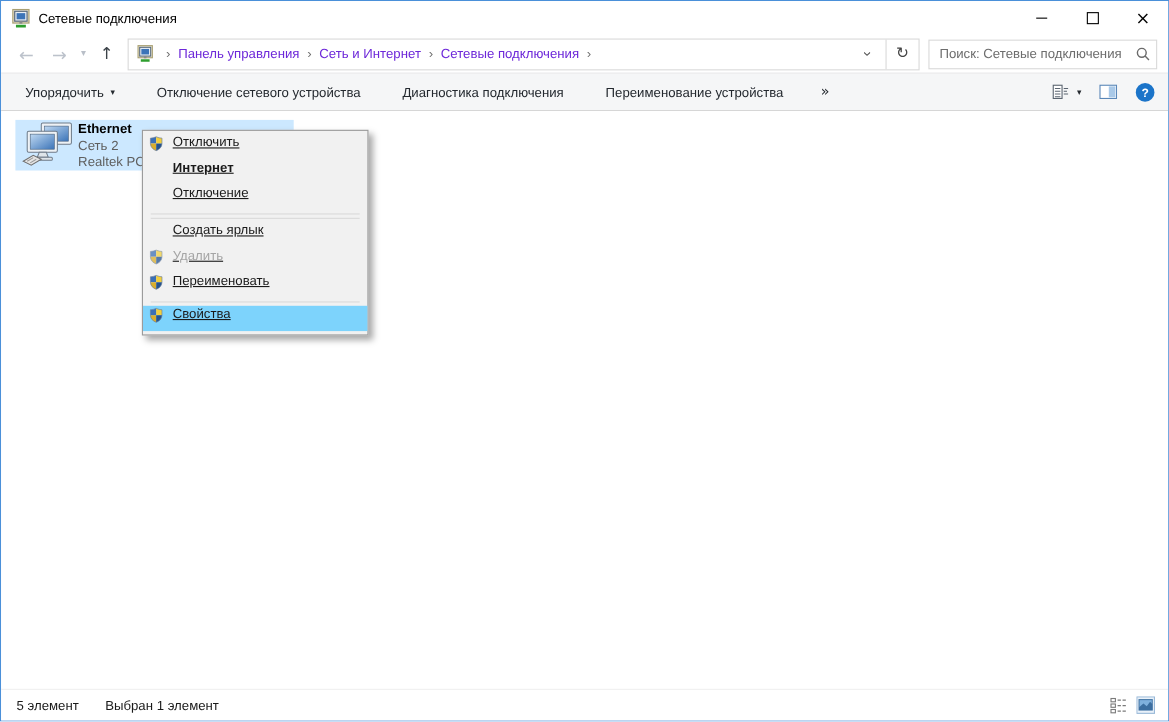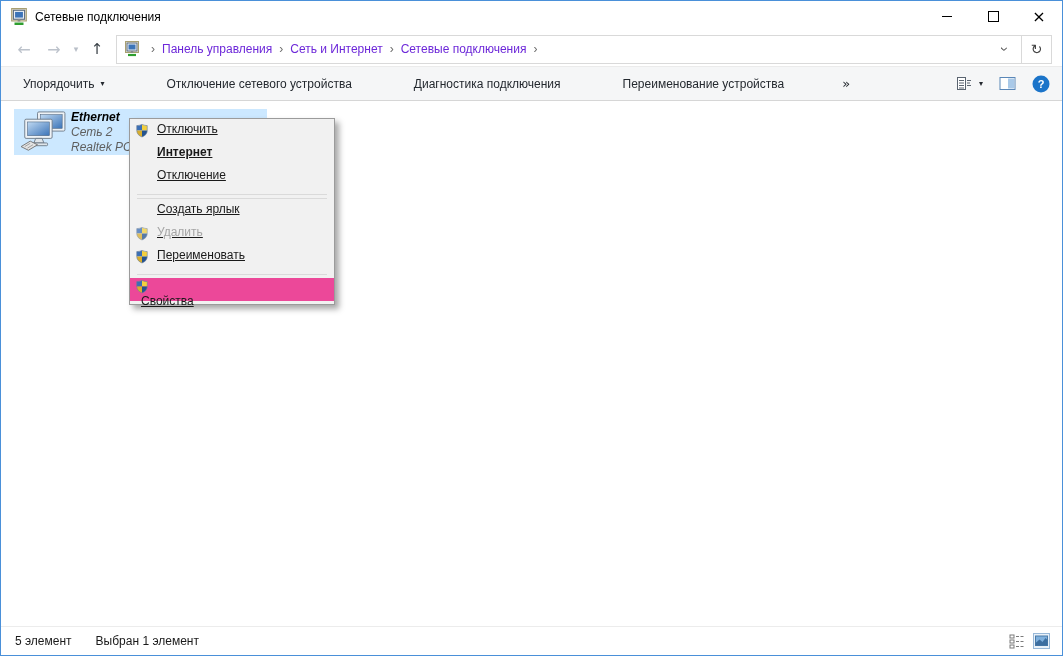--- a/index.html
+++ b/index.html
@@ -32,48 +32,48 @@
   .addr-spacer{flex:1;}
   .addr-drop{width:24px;display:flex;align-items:center;justify-content:center;color:#6d6d6d;font-size:10px;}
   .addr-drop .rot{display:inline-block;transform:rotate(90deg);font-size:14px;color:#555;}
   .refresh-btn{width:29px;border-left:1px solid #d9d9d9;display:flex;align-items:center;justify-content:center;font-size:14px;color:#444;}
   .searchbox{width:208px;height:27px;box-sizing:border-box;border:1px solid #d9d9d9;margin-left:8px;display:flex;align-items:center;background:#fff;padding:0 5px 0 7px;}
   .searchbox input{border:none;outline:none;flex:1;font-family:"Liberation Sans",sans-serif;font-size:12px;color:#333;min-width:0;background:transparent;}
   .searchbox input::placeholder{color:#6d6d6d;opacity:1;}
   .search-icon{flex:0 0 auto;}
 
   
-  .toolbar{height:33px;flex:0 0 auto;display:flex;align-items:center;background:#f5f6f7;border-top:1px solid #ebebeb;border-bottom:1px solid #d6d6d6;padding:0 12px;font-size:12px;color:#24292f;gap:24px;}
+  .toolbar{height:33px;flex:0 0 auto;display:flex;align-items:center;background:#f5f6f7;border-top:1px solid #ebebeb;border-bottom:1px solid #d6d6d6;padding:0 12px;font-size:12px;color:#24292f;}
   .tb-item{display:flex;align-items:center;white-space:nowrap;cursor:default;}
   .tb-item + .tb-item{margin-left:38px;}
   .tb-first{margin-left:10px;}
   .tb-caret{font-size:8px;margin-left:6px;color:#24292f;}
   .tb-more{margin-left:34px;font-size:13px;color:#24292f;}
   .tb-right{margin-left:auto;display:flex;align-items:center;}
   .tb-views{display:flex;align-items:center;margin-right:16px;}
   .tb-views .tb-caret{margin-left:7px;}
   .tb-pane{margin-right:16px;display:flex;}
   .help-btn{display:flex;}
 
   
   .content{flex:1;position:relative;background:#fff;}
   .conn-item{position:absolute;left:13px;top:8px;width:253px;height:46px;background:#cce8ff;display:flex;align-items:center;}
   .conn-icon{flex:0 0 auto;margin:0 4px 0 5px;}
-  .conn-text{display:flex;flex-direction:column;font-size:12px;line-height:15px;overflow:hidden;white-space:nowrap;font-style:italic;}
+  .conn-text{display:flex;flex-direction:column;font-size:12px;line-height:15px;overflow:hidden;white-space:nowrap;}
   .conn-name{color:#000;font-weight:700;}
   .conn-sub{color:#5f5f5f;}
 
   
   .context-menu{position:absolute;left:128px;top:17px;width:206px;box-sizing:border-box;background:#f1f1f1;border:1px solid #9b9b9b;box-shadow:4px 4px 6px rgba(0,0,0,0.35);padding:3px 0;font-size:12px;color:#1a1a1a;z-index:20;}
   .menu-item{height:23px;display:flex;padding:0 4px;text-decoration:underline;}
   .mi-icon{width:16px;height:16px;flex:0 0 auto;display:flex;align-items:center;justify-content:center;}
   .mi-label{margin-left:7px;white-space:nowrap;}
   .menu-item.bold .mi-label{font-weight:700;}
   .menu-item.disabled .mi-label{color:#a5a5a5;}
-  .menu-item.highlighted{background:#ec4899;flex-direction:column;}
+  .menu-item.highlighted{background:#7dd3fc;}
   .menu-sep{height:1px;background:#dadada;margin:3px 7px;}
 
   
   .statusbar{height:28px;flex:0 0 auto;display:flex;align-items:center;background:#fff;border-top:1px solid #ececec;font-size:12px;color:#1a1a1a;padding:0 12px;}
   .sb-count{margin-left:2px;}
   .sb-sel{margin-left:24px;}
   .sb-right{margin-left:auto;display:flex;align-items:center;}
   .sb-icon{margin-left:8px;display:flex;}
 </style>
 </head>
@@ -136,20 +136,27 @@
         <span class="addr-spacer"></span>
         <span class="addr-drop">
             <span class="rot">›</span>
           </span>
       </div>
       <div class="refresh-btn glyph">
           <span>↻</span>
         </div>
     </div>
 
+    <div class="searchbox">
+      <input type="text" placeholder="Поиск: Сетевые подключения" style="">
+      <svg class="search-icon" width="14" height="14" viewBox="0 0 14 14">
+        <circle cx="6" cy="6" r="4" fill="none" stroke="#6b6b6b" stroke-width="1.3"></circle>
+        <path d="M9 9 L12.5 12.5" stroke="#6b6b6b" stroke-width="1.3"></path>
+      </svg>
+    </div>
   </div>
 
   <div class="toolbar">
     <div class="tb-item tb-first">
       <span>Упорядочить</span>
       <span class="tb-caret glyph">▾</span>
     </div>
     <div class="tb-item">
       <span>Отключение сетевого устройства</span>
     </div>

